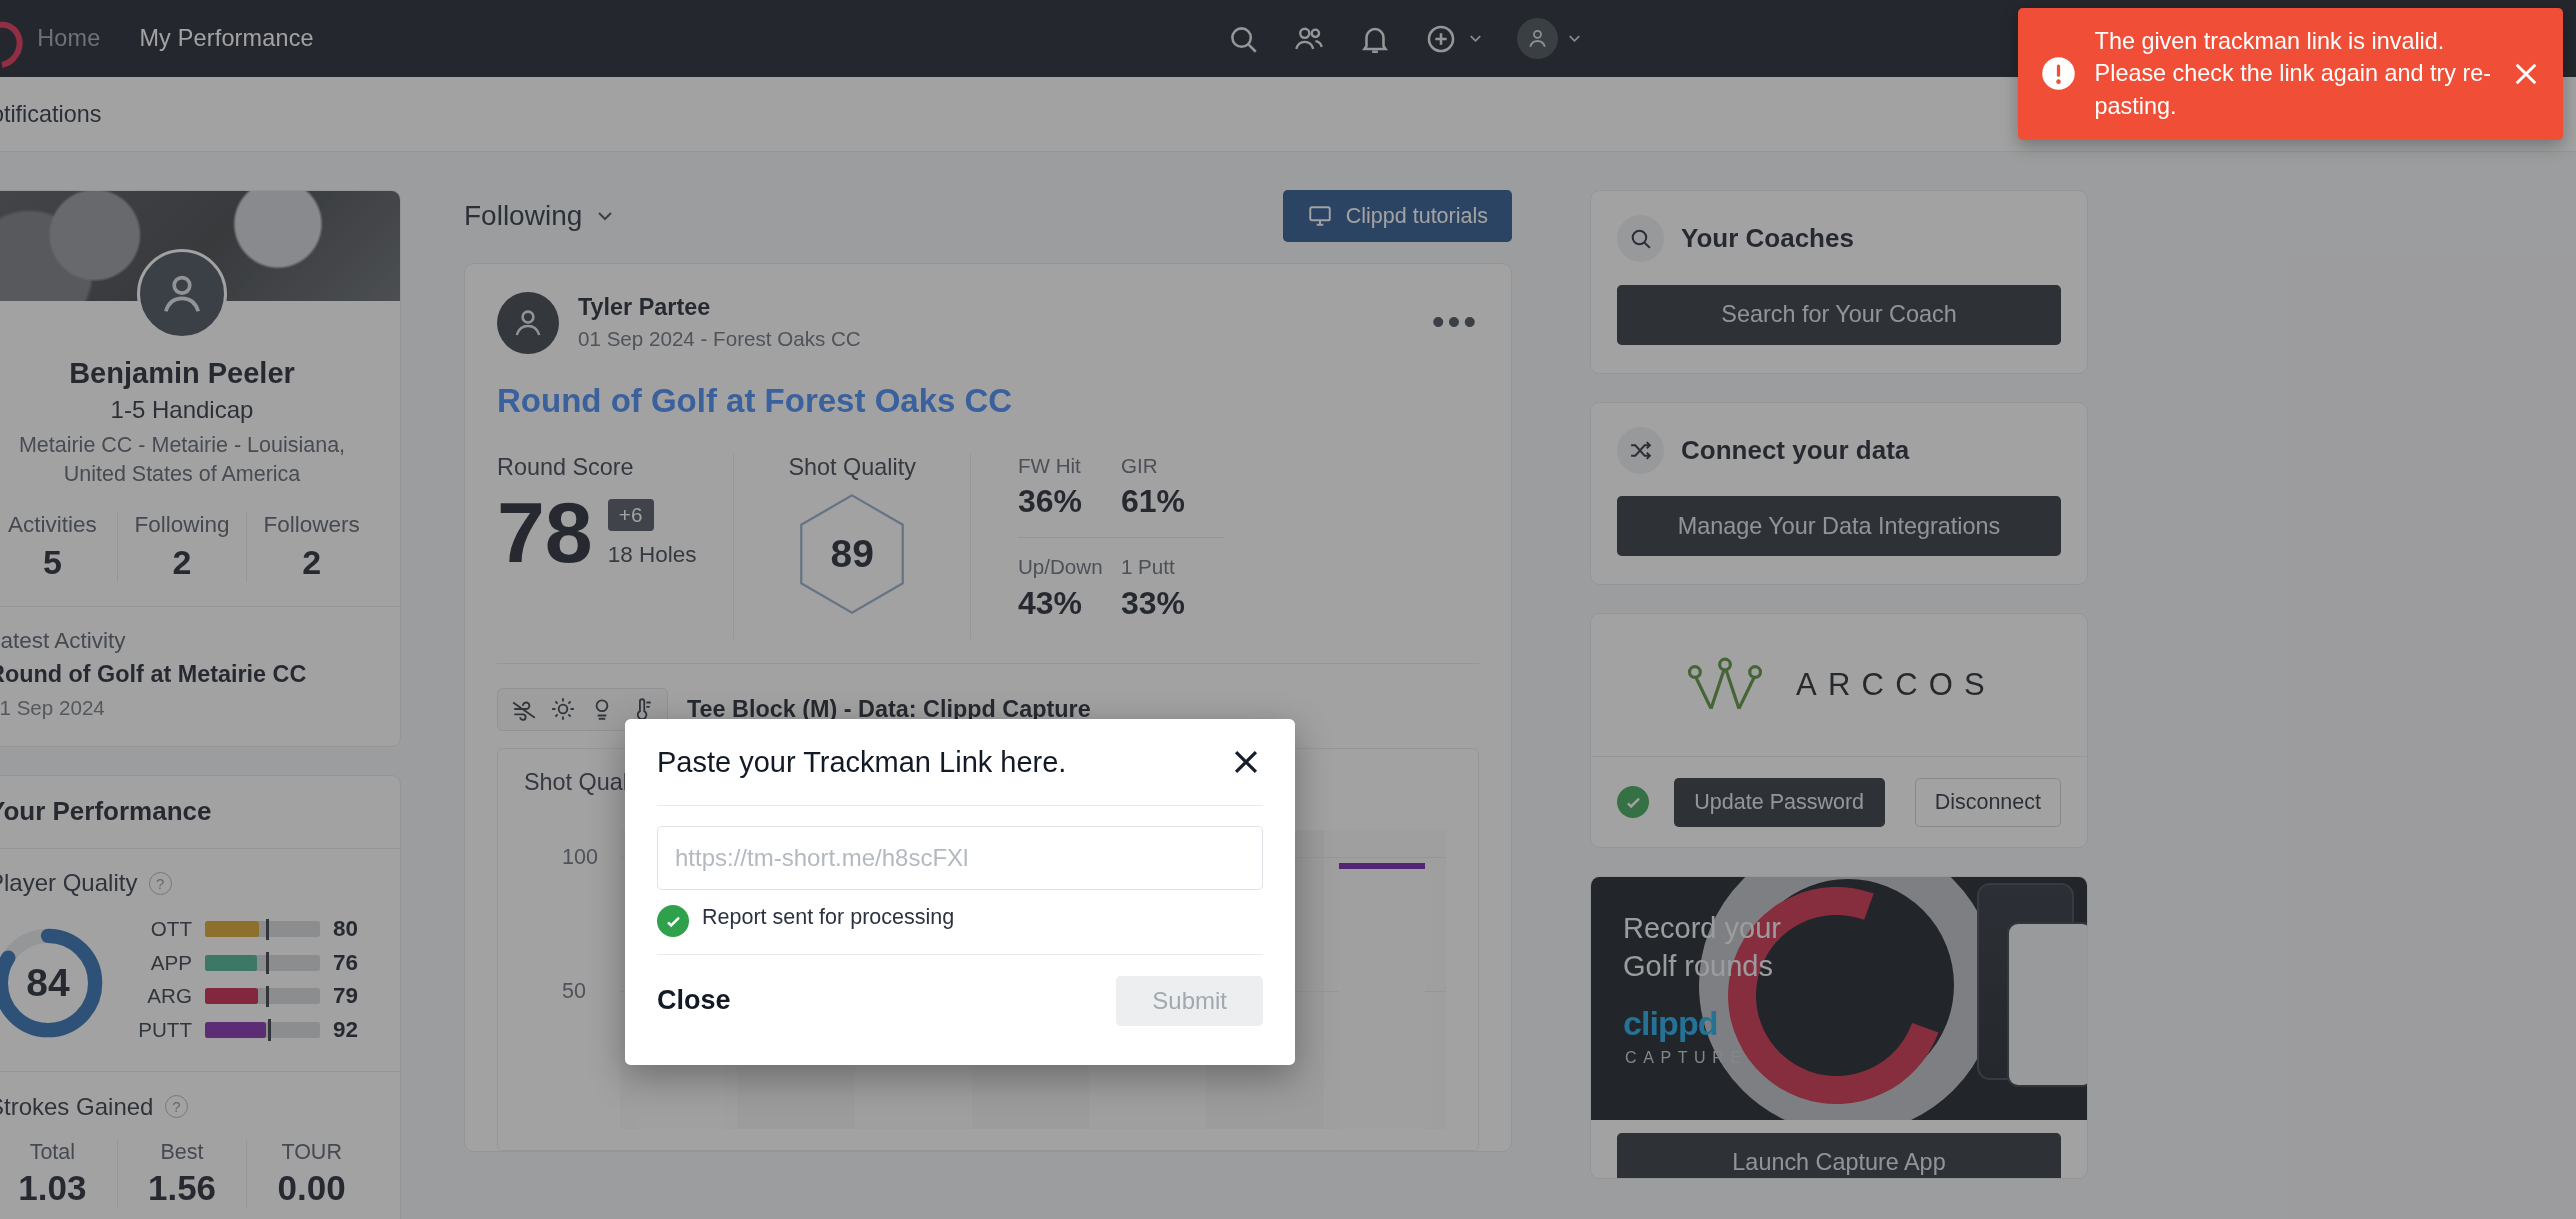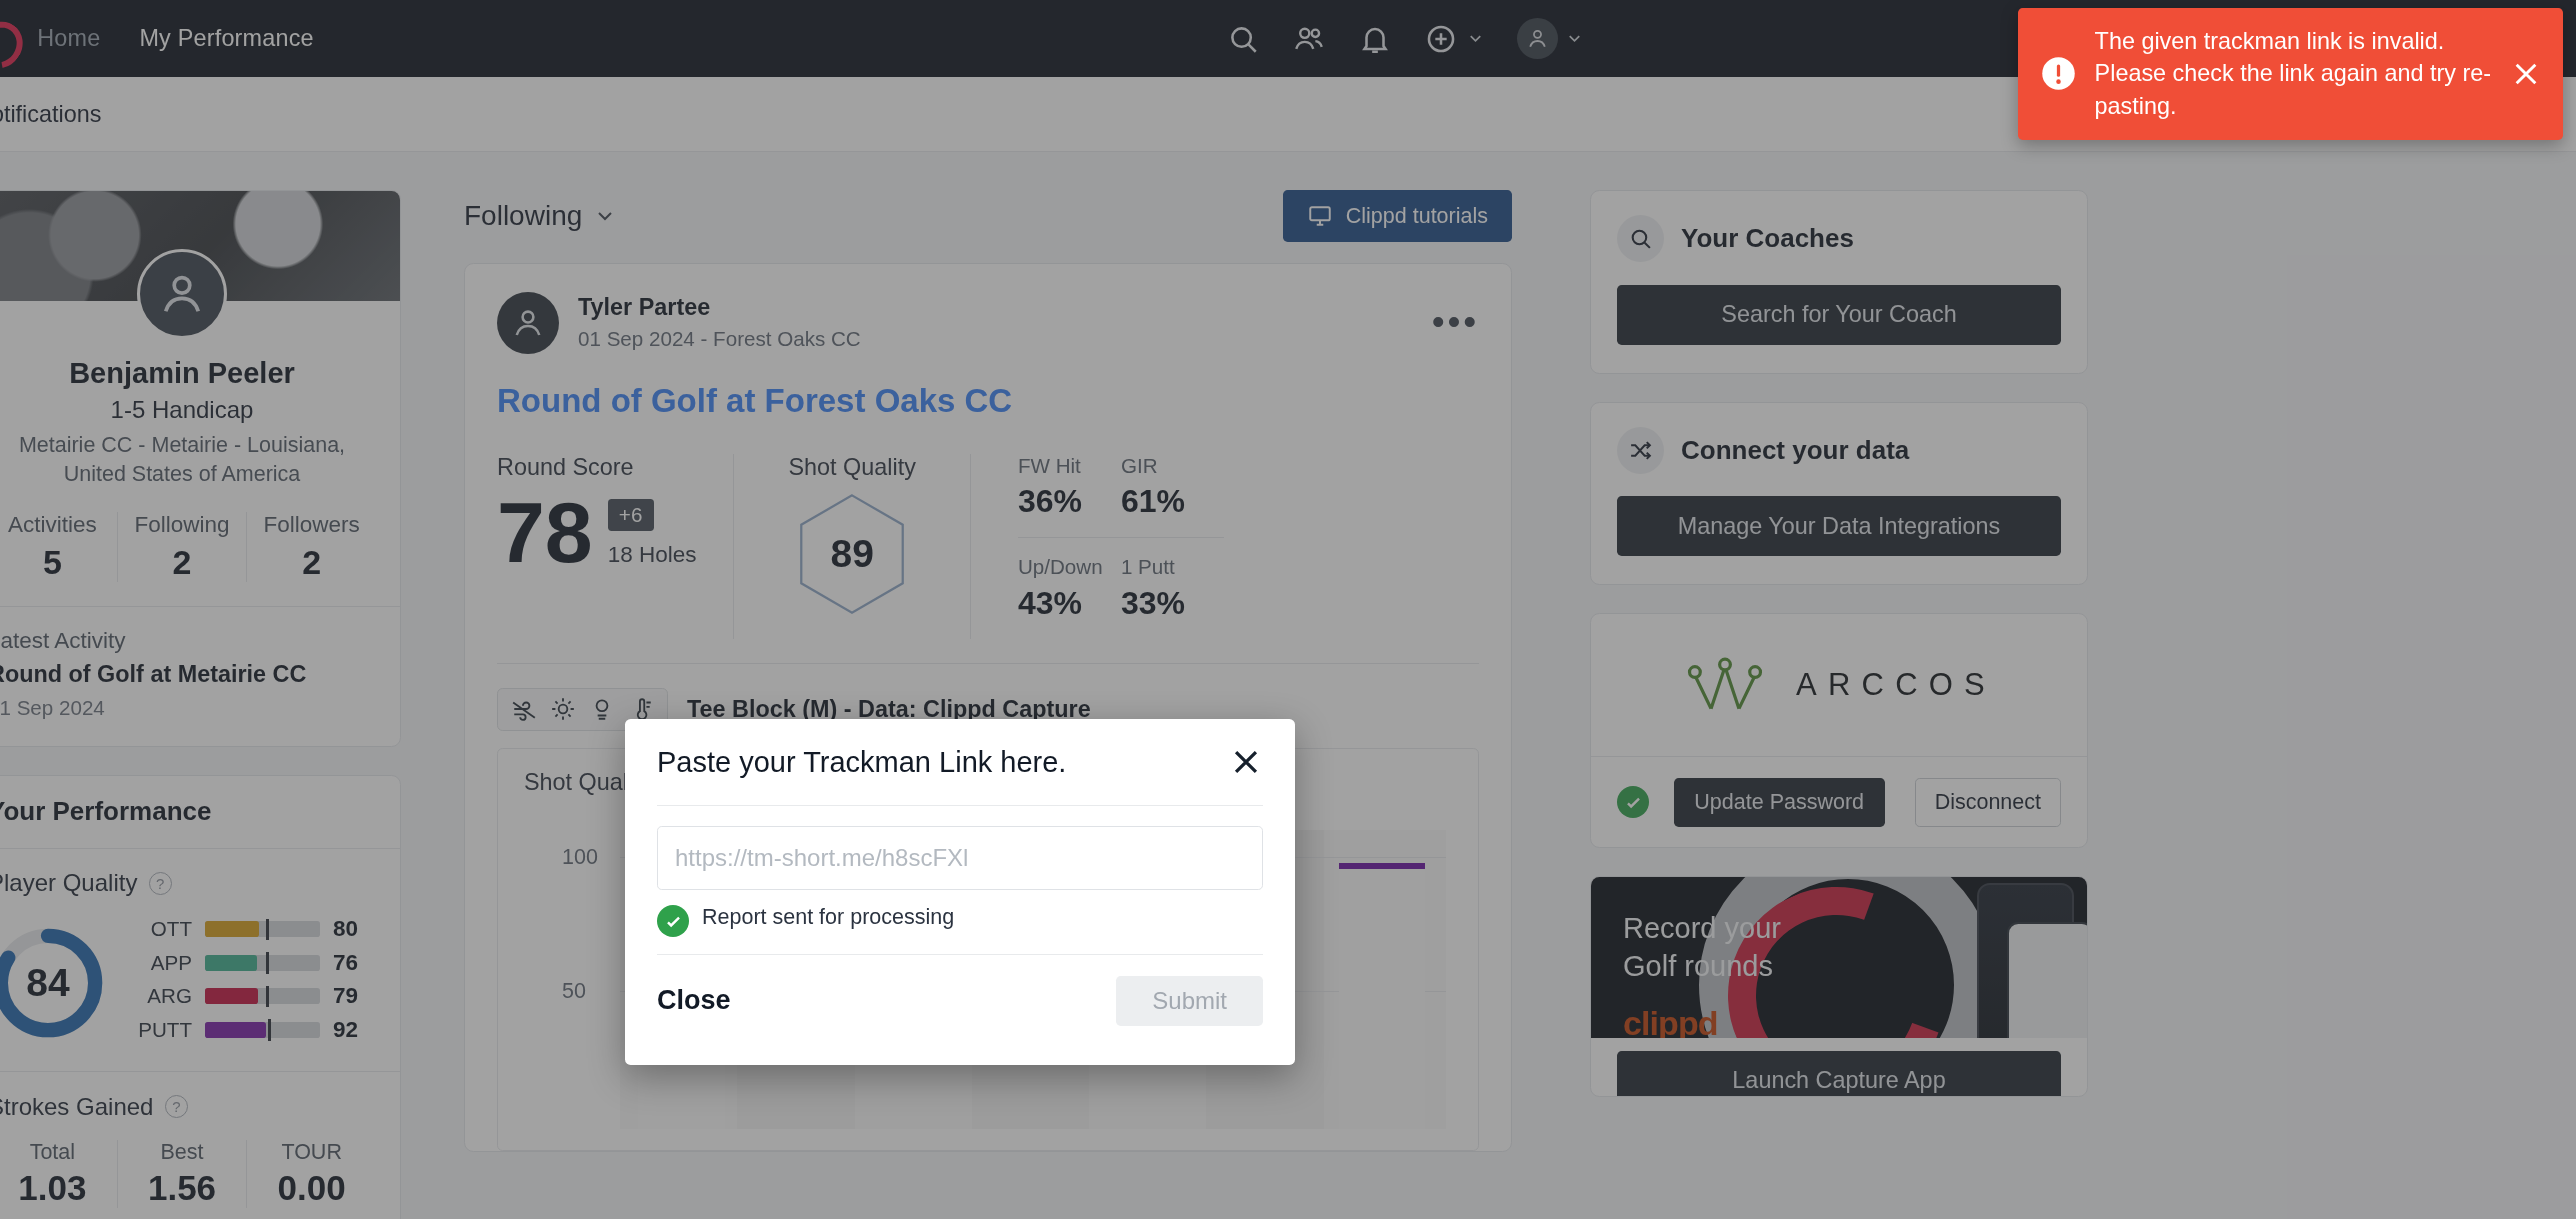--- a/index.html
+++ b/index.html
@@ -212,35 +212,35 @@
   .ok-dot { width: 32px; height: 32px; border-radius: 50%; background: #2fa14b;
             display: flex; align-items: center; justify-content: center; flex: none; }
   .ok-dot svg { width: 19px; height: 19px; color: #fff; }
   .btn-sm-dark { margin-left: auto; background: #222a33; color: #e4e7eb; border: none;
                  border-radius: 4.7px; height: 49px; padding: 0 20.6px; font-size: 21.5px;
                  cursor: pointer; font-family: "Liberation Sans", sans-serif; }
   .btn-sm-out { background: #fff; color: #1b2331; border: 0.9px solid #c9ced4;
                 border-radius: 4.7px; height: 49px; padding: 0 19px; font-size: 21.5px;
                 margin-left: 13px; cursor: pointer;
                 font-family: "Liberation Sans", sans-serif; }
-  .promo { height: 161px; position: relative; overflow: hidden;
+  .promo { height: 243px; position: relative; overflow: hidden;
            background: #0b1018; }
   .promo .ring1 { position: absolute; right: 90px; top: -41px; width: 298px; height: 298px;
                   border-radius: 50%; border: 43px solid #b9bdc2; }
   .promo .ring2 { position: absolute; right: 142px; top: 9.4px; width: 217px; height: 217px;
                   border-radius: 50%; border: 28px solid #c9213f;
                   border-right-color: transparent; transform: rotate(-25deg); }
   .promo .phone { position: absolute; right: 13px; top: 5.6px; width: 97px; height: 197px;
                   border-radius: 13px; background: linear-gradient(#1d2530,#10151d);
                   border: 2.8px solid #343b45; }
   .promo .phone2 { position: absolute; right: -5.6px; top: 45px; width: 86px; height: 165px;
                    border-radius: 11.2px; background: #eef0f2; border: 2.8px solid #2a313b; }
   .promo .ptxt { position: absolute; left: 32px; top: 32px; color: #f2f4f6;
                  font-size: 29px; line-height: 1.32; }
-  .promo .logo { position: absolute; left: 32px; top: 127px; color: #c2410c;
+  .promo .logo { position: absolute; left: 32px; top: 127px; color: #0ea5e9;
                  font-size: 34px; font-weight: bold; letter-spacing: -0.9px; }
   .promo .cap { position: absolute; left: 34px; top: 172px; color: #c6cbd1;
                 font-size: 16px; letter-spacing: 6.6px; }
   .promo-btn { width: calc(100% - 52px); margin: 0 26px; background: #222a33; color: #dfe3e8;
                border: none; border-radius: 4.7px; height: 58px; font-size: 23.4px;
                position: relative; top: 13px; cursor: pointer;
                font-family: "Liberation Sans", sans-serif; }
 
   
   .scrim { position: absolute; inset: 0; background: rgba(60,60,60,.48); z-index: 50; }

